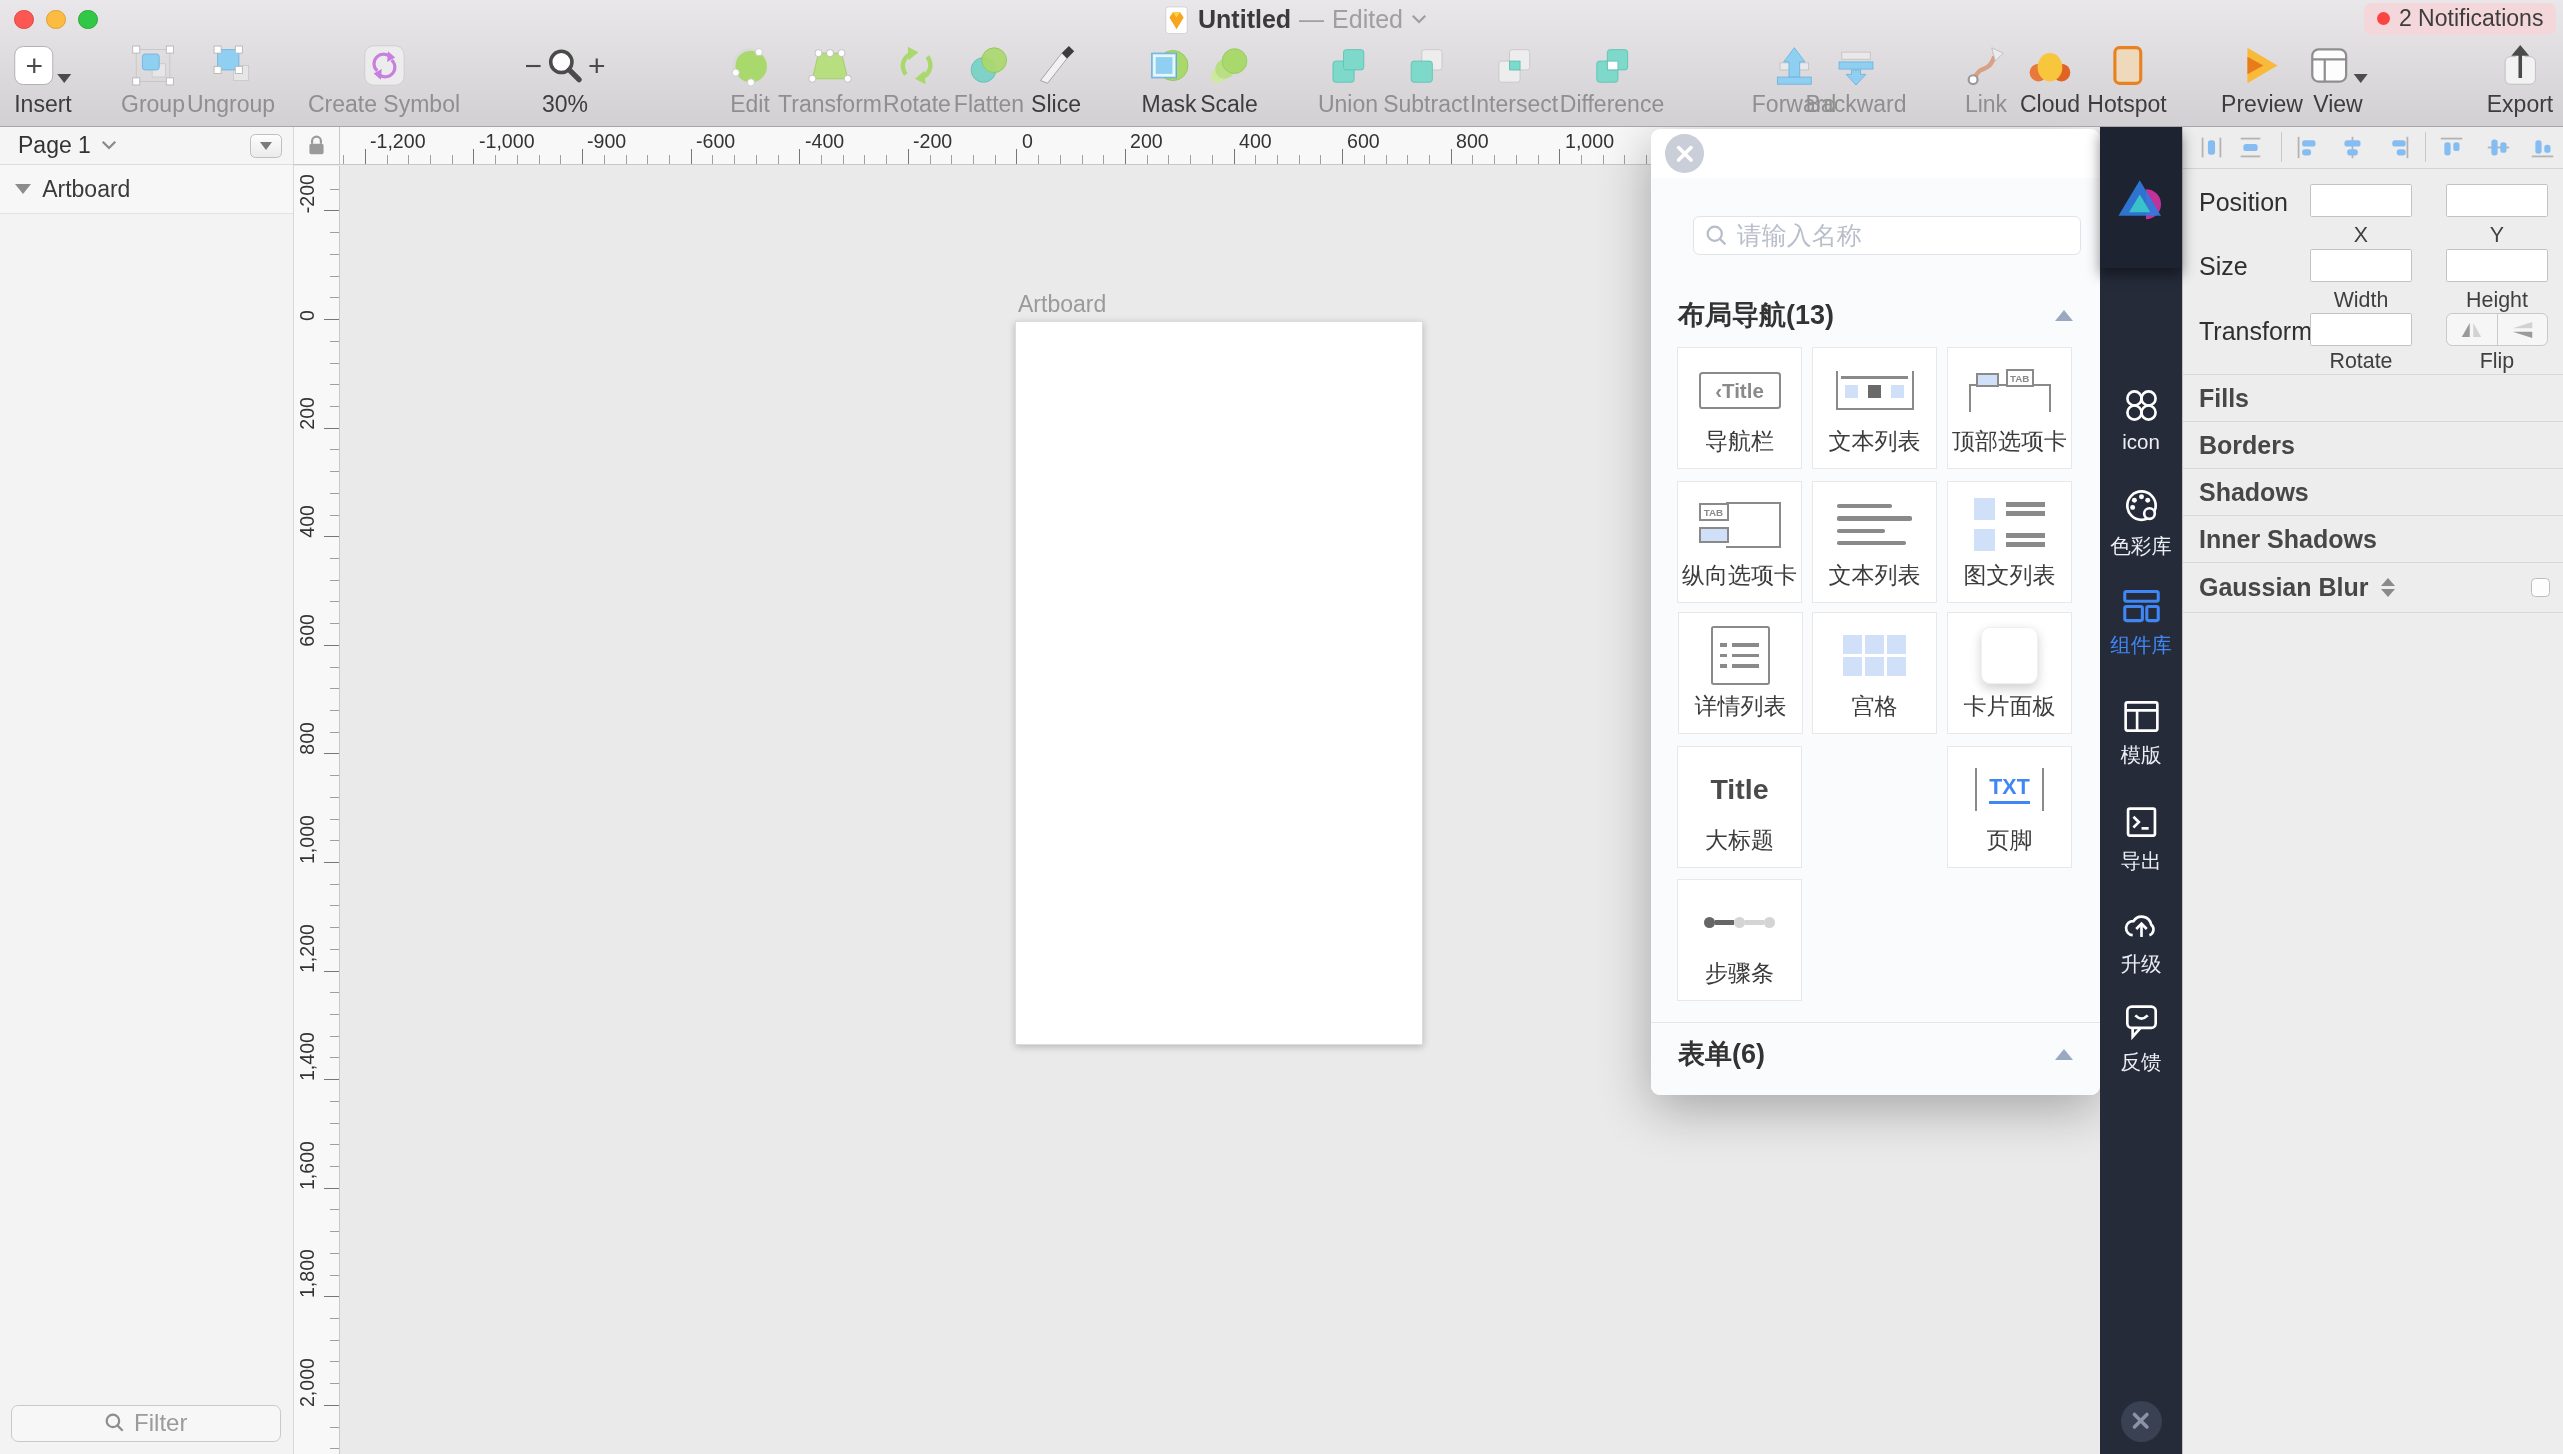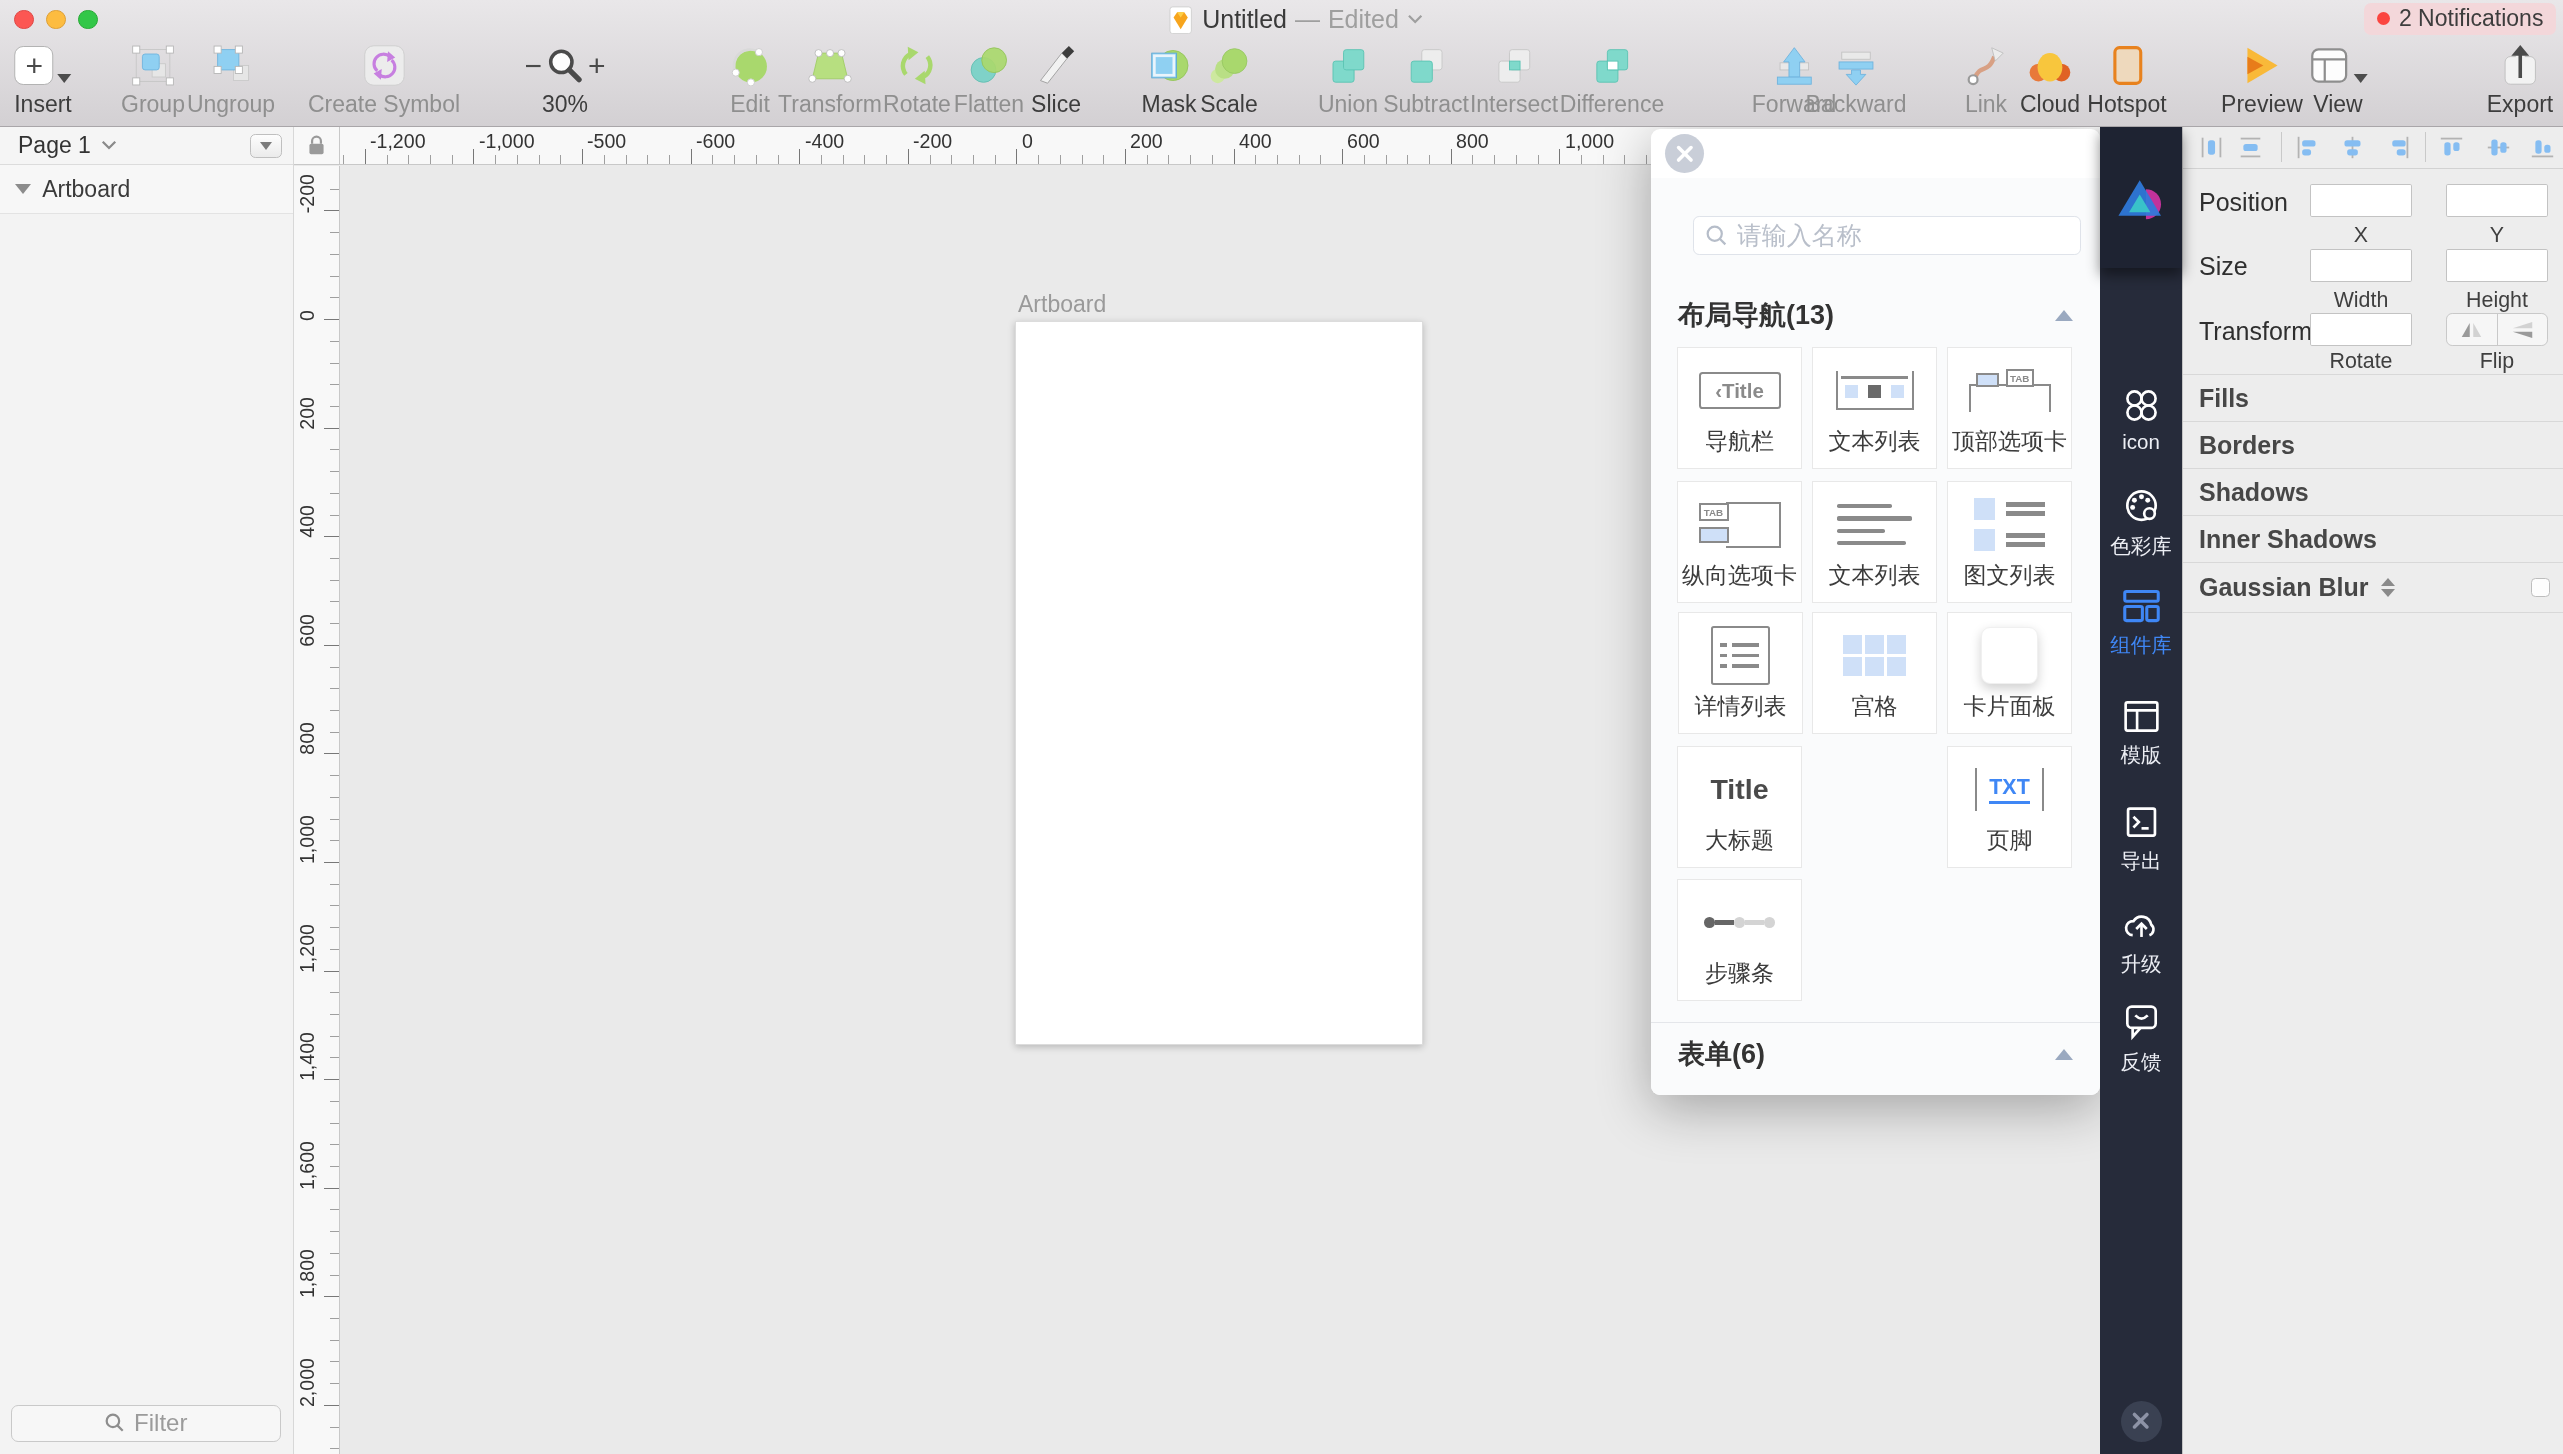--- a/index.html
+++ b/index.html
@@ -4,21 +4,21 @@
 <style>
   * { margin:0; padding:0; box-sizing:border-box; }
   html,body { width:2563px; height:1454px; overflow:hidden; font-family:"Liberation Sans",sans-serif; background:#eaeaea; }
 
   
   #toolbar { position:absolute; left:0; top:0; width:2563px; height:127px;
     background:linear-gradient(#e9e7e9,#d3d0d3); border-bottom:0.9px solid #a9a6a9; z-index:30; }
   .tl { position:absolute; top:9.8px; width:19.6px; height:19.6px; border-radius:50%; }
   #titlebar-title { position:absolute; left:1295px; top:5.3px; transform:translateX(-50%);
     display:flex; align-items:center; gap:8px; font-size:25px; white-space:nowrap; }
-  #titlebar-title .tname { color:#3a3a3a; font-weight:400; }
+  #titlebar-title .tname { color:#3a3a3a; font-weight:700; }
   #titlebar-title .tsep, #titlebar-title .tstatus { color:#9f9f9f; }
   #notif { position:absolute; right:7.1px; top:2.7px; height:32px; background:#f3d7da; border-radius:7.1px;
     display:flex; align-items:center; gap:9px; padding:0 12.5px; font-size:23px; color:#3d3d3d; }
   #notif .dot { width:13.3px; height:13.3px; border-radius:50%; background:#fb4540; }
   .titem { position:absolute; top:44px; display:flex; flex-direction:column; align-items:center;
     transform:translateX(-50%); }
   .titem .ticon { height:43px; display:flex; align-items:center; justify-content:center; gap:3.6px; }
   .titem .tlabel { margin-top:4.4px; font-size:23px; color:#3d3d3d; white-space:nowrap; }
   .titem .tlabel.dim { color:#8f8f8f; }
   .plusbox { width:39px; height:39px; background:#fff; border:0.9px solid #b3b3b3; border-radius:9px;
@@ -500,21 +500,21 @@
 
 <div id="ruler-corner">
   <svg width="23" height="23" viewBox="0 0 26 26">
     <rect x="5" y="11" width="16" height="12" rx="2" fill="#9a9a9a"></rect>
     <path d="M8 11 V8 a5 5 0 0 1 10 0 V11" fill="none" stroke="#9a9a9a" stroke-width="2.5"></path>
   </svg>
 </div>
 <div id="hruler">
     <span class="hnum" style="left: 30px;">-1,200</span>
     <span class="hnum" style="left: 139px;">-1,000</span>
-    <span class="hnum" style="left: 247px;">-500</span>
+    <span class="hnum" style="left: 247px;">-900</span>
     <span class="hnum" style="left: 356px;">-600</span>
     <span class="hnum" style="left: 465px;">-400</span>
     <span class="hnum" style="left: 573px;">-200</span>
     <span class="hnum" style="left: 682px;">0</span>
     <span class="hnum" style="left: 790px;">200</span>
     <span class="hnum" style="left: 899px;">400</span>
     <span class="hnum" style="left: 1007px;">600</span>
     <span class="hnum" style="left: 1116px;">800</span>
     <span class="hnum" style="left: 1225px;">1,000</span>
     <i class="htick" style="left: 3.2px;"></i>

